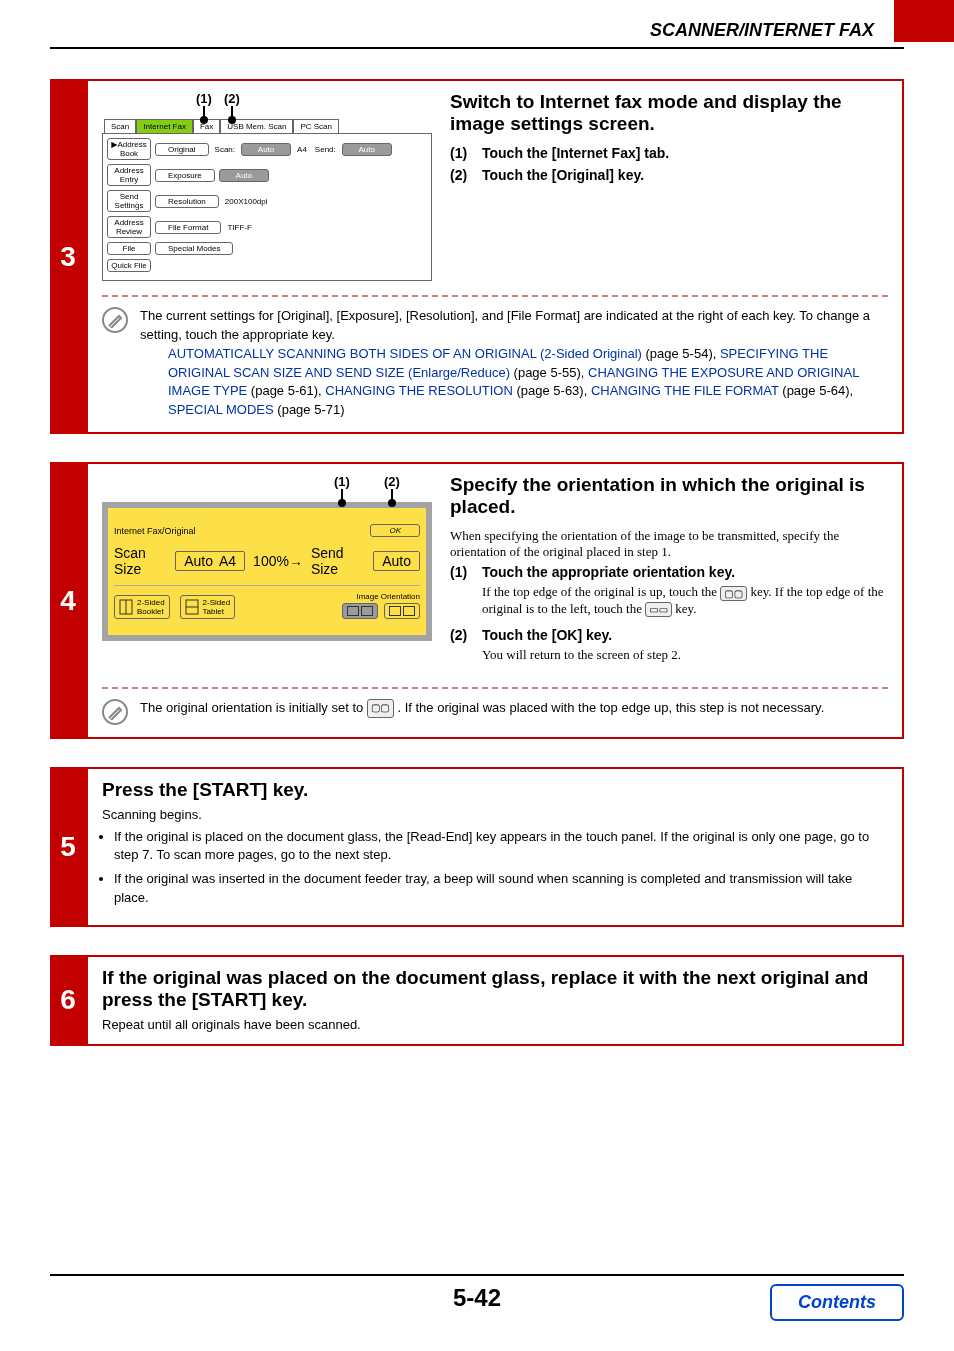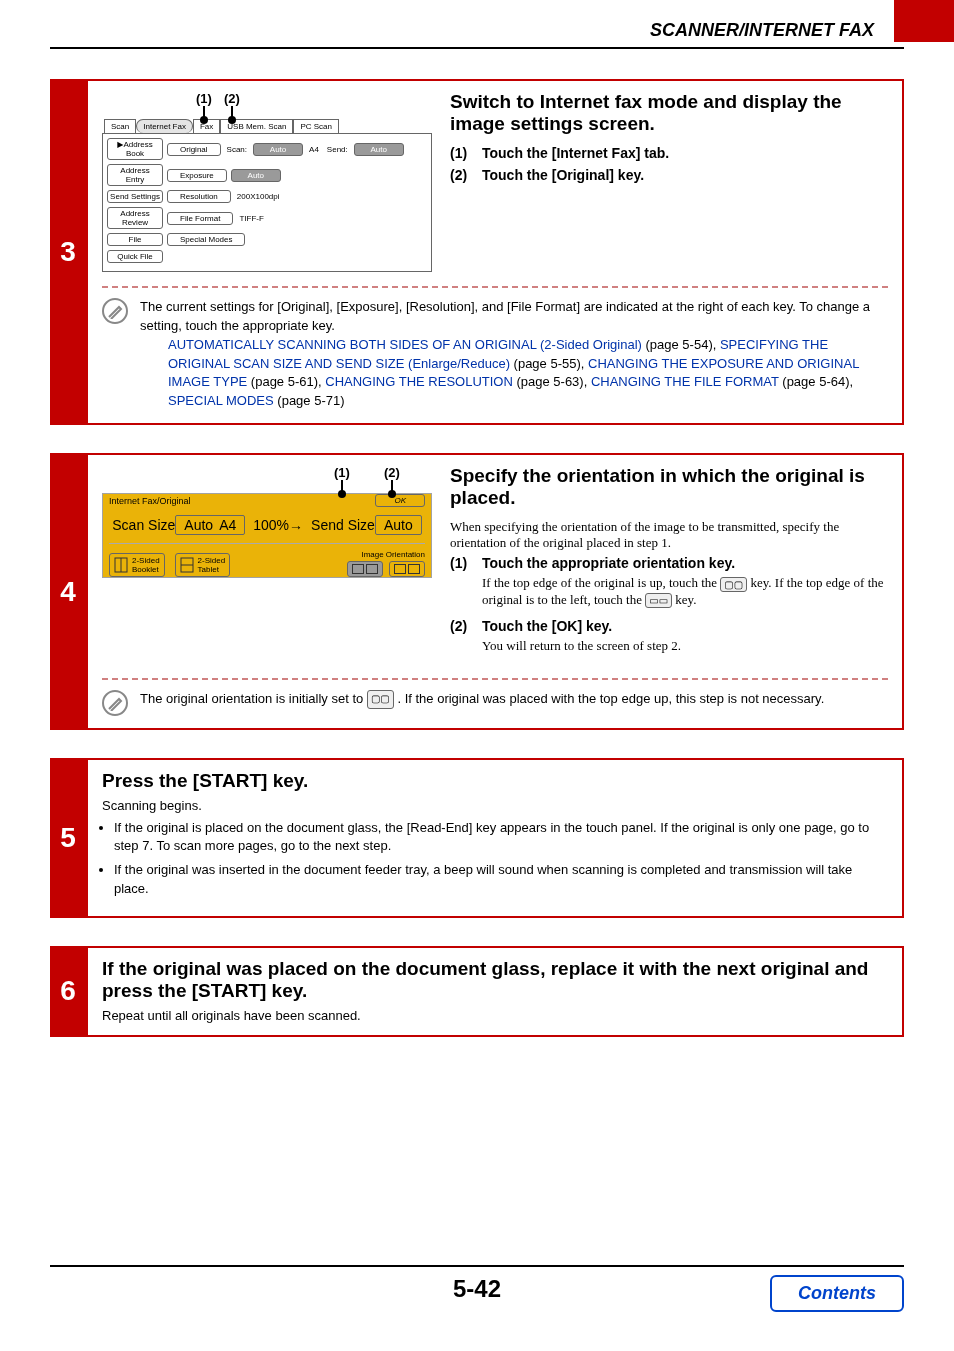--- a/index.html
+++ b/index.html
@@ -104,25 +104,25 @@
   .callouts1 .stem::after{
     content:""; position:absolute; bottom:-2px; left:-3px;
     width:8px; height:8px; background:#000; border-radius:50%;
   }
   .ui1-tabs { display: flex; gap: 0; margin-left: 2px; }
   .ui1-tab {
     border: 1px solid #666; border-bottom: none;
     padding: 2px 6px; font-size: 8px;
     background: #fff;
   }
-  .ui1-tab.active { background: #e5e5e5; border-radius: 7px; }
+  .ui1-tab.active { background: #84cc16; }
   .ui1-body { border: 1px solid #666; padding: 4px; background: #fff;}
   .ui1-row { display: flex; align-items: center; gap: 4px; margin-bottom: 4px;}
   .ui1-side {
-    width: 56px; border: 1px solid #666; border-radius: 3px;
+    width: 44px; border: 1px solid #666; border-radius: 3px;
     padding: 1px 2px; text-align: center; background:#fff;
     font-size: 8px;
   }
   .ui1-key {
     border: 1px solid #666; border-radius: 3px;
     padding: 1px 12px; background:#fff; font-size:8px;
     min-width: 50px; text-align:center;
   }
   .ui1-key.dark { background:#9a9a9a; color:#fff;}
   .ui1-val { font-size:8px; padding: 0 2px; }
@@ -139,21 +139,21 @@
     position: absolute; top: 0; left: 232px;
     display: flex; gap: 34px;
     font-weight: bold; font-size: 13px;
   }
   .callouts2 .co { display: flex; flex-direction: column; align-items: center; }
   .callouts2 .stem { width: 2px; height: 16px; background: #000; position: relative;}
   .callouts2 .stem::after{
     content:""; position:absolute; bottom:-2px; left:-3px;
     width:8px; height:8px; background:#000; border-radius:50%;
   }
-  .ui2-box { border: 1px solid #a3a3a3; background:#eab308; padding: 0 6px; }
+  .ui2-box { border: 6px solid #a3a3a3; background:#fde047; padding: 16px 6px; }
   .ui2-title-row { display:flex; justify-content:space-between; align-items:center; margin-bottom:8px;}
   .ui2-ok { border:1px solid #666; border-radius:3px; padding:1px 18px; font-size:8px;font-style:italic;}
   .ui2-mid { display:flex; align-items:center; justify-content:center; gap:8px; margin-bottom:8px;}
   .ui2-cell { display:flex; flex-direction:row; align-items:center; font-size:14px;}
   .ui2-pill { border:1px solid #666; border-radius:2px; padding:1px 8px; display:flex; gap:6px;}
   .ui2-sep { border-top:1px solid #aaa; margin:6px 0;}
   .ui2-bot { display:flex; justify-content:space-between; align-items:flex-end;}
   .ui2-duplex { display:flex; gap:10px;}
   .ui2-dp { border:1px solid #666; border-radius:3px; padding:2px 4px; display:flex; gap:4px; align-items:center; font-size:8px;}
   .ui2-dp svg { display:block;}

